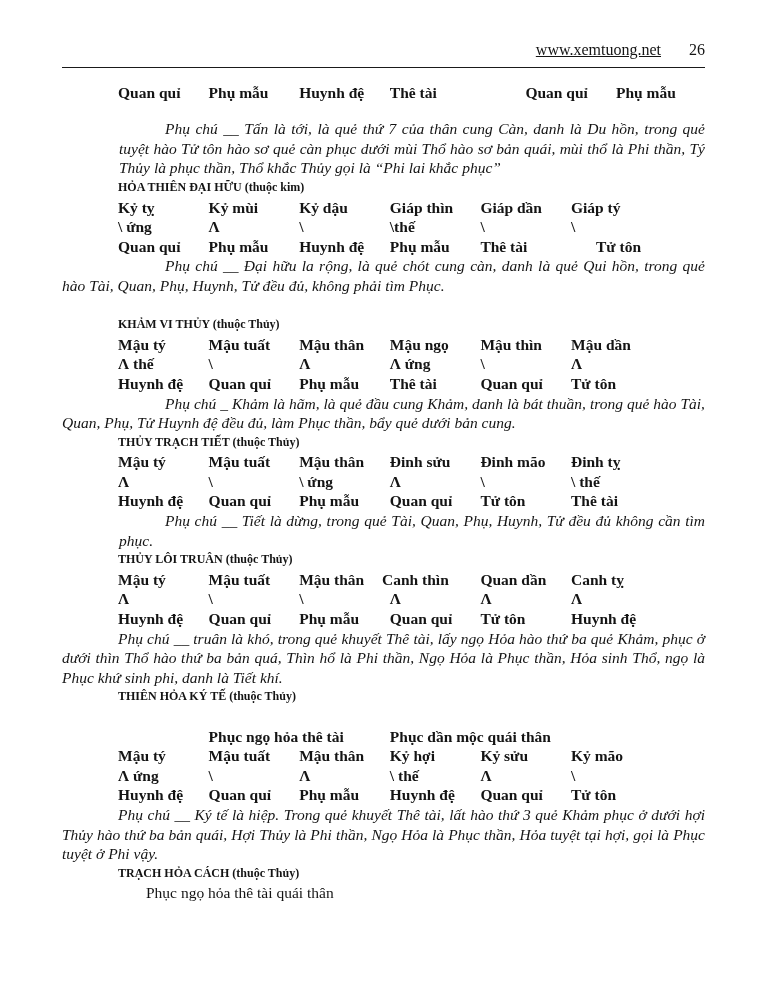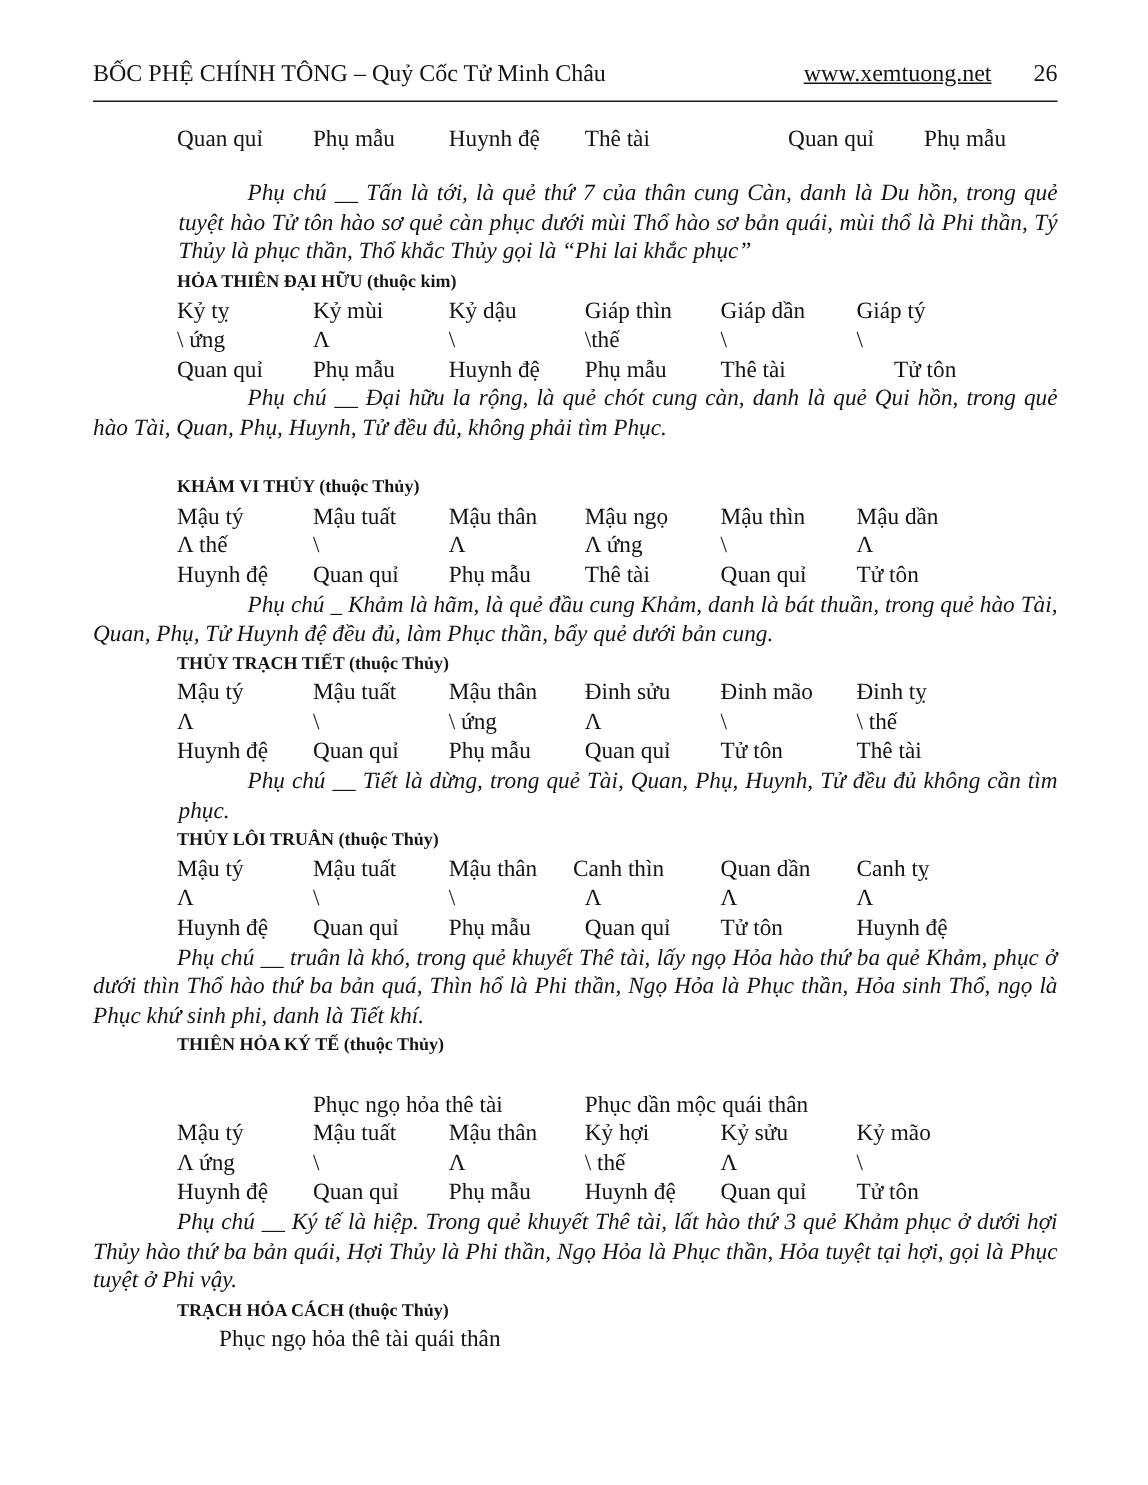--- a/index.html
+++ b/index.html
@@ -11,42 +11,41 @@
     font-size:15.5px; line-height:19.6px;
   }
   .page { width:765px; height:990px; padding:40px 60px 0 62px; overflow:hidden; background:#fff; }
 
   .pgheader { display:flex; align-items:baseline; font-size:16px; white-space:nowrap; }
   .pgheader .title { flex:0 0 auto; }
   .pgheader .url { margin-left:auto; margin-right:28px; text-decoration:underline; color:#141414; }
   .pgheader .pnum { flex:0 0 auto; }
   .rule { border-bottom:1.8px solid #1a1a1a; margin-top:7px; }
 
-  .hrow { position:relative; height:19.6px; }
+  .hrow { position:relative; height:19.6px;font-weight:bold; }
   .hrow .hcell { position:absolute; top:0; white-space:nowrap; }
   .toprow { margin-top:15px; }
 
   .note { font-style:italic; text-align:justify; }
   .note-indented { margin-left:57px; text-indent:46px; }
   .note-deep { text-indent:103px; }
   .note-shallow { text-indent:56px; }
   .note-intro { margin-top:17px; }
 
   .shead { font-weight:bold; margin-left:56px; font-size:12px; }
   .shead.gap-above { margin-top:19.6px; }
   .gap { height:19.6px; }
   .plainline { margin-left:84px; }
 </style>
 </head>
 <body>
 
 <div class="page">
 
   <div class="pgheader">
-    <span class="title">BỐC PHỆ CHÍNH TÔNG – Quỷ Cốc Tử Minh Châu</span>
     <span class="url">www.xemtuong.net</span>
     <span class="pnum">26</span>
   </div>
   <div class="rule"></div>
 
   <div class="hrow toprow">
       <span class="hcell" style="left: 56px;">Quan quỉ</span>
       <span class="hcell" style="left: 146.6px;">Phụ mẫu</span>
       <span class="hcell" style="left: 237.2px;">Huynh đệ</span>
       <span class="hcell" style="left: 327.8px;">Thê tài</span>

